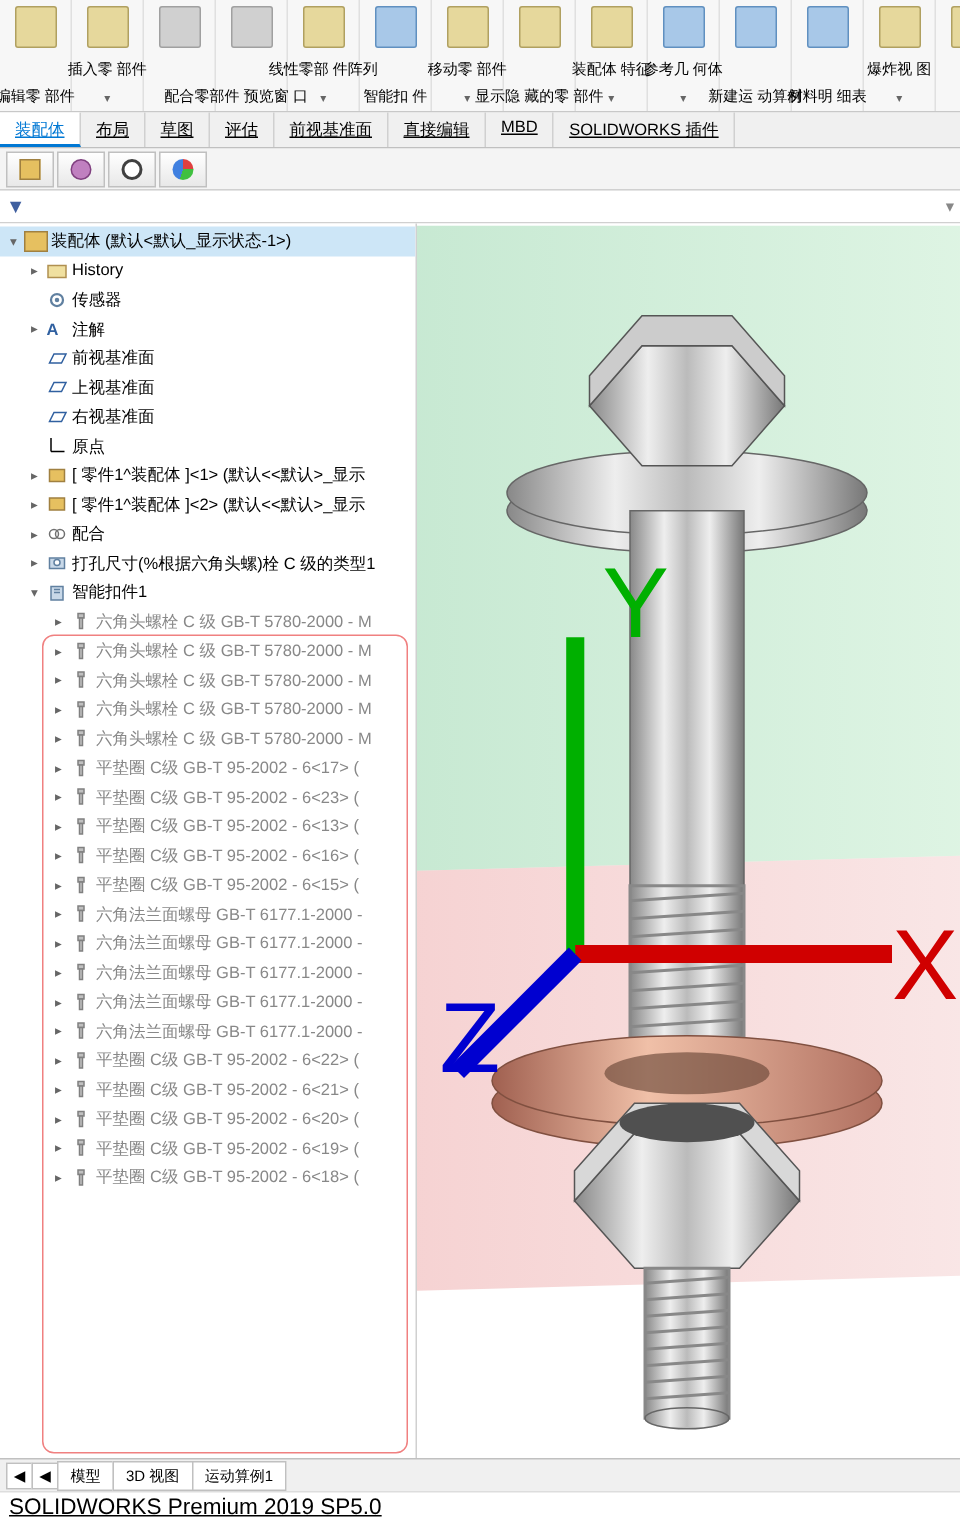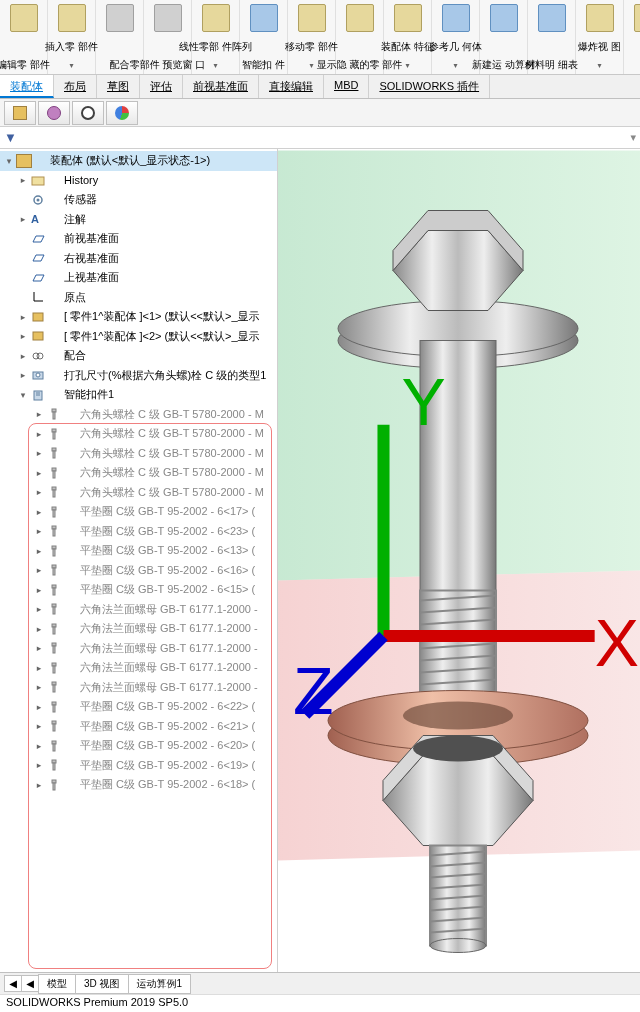--- a/index.html
+++ b/index.html
@@ -28,36 +28,36 @@
 .filter-bar { height: 22px; border-bottom: 1px solid #d0d0d0; padding: 2px 4px; display:flex; align-items:center; }
 .filter-bar .funnel { color:#4060a0; font-size:13px; }
 
 .main { display: flex; height: calc(1012px - 75px - 24px - 28px - 22px - 22px - 18px); }
 .tree-panel { width: 278px; background: #fff; overflow: hidden; border-right: 1px solid #d0d0d0; position: relative; }
 .tree { padding: 2px 0; }
 .tree-row { display: flex; align-items: center; height: 19.5px; padding-left: 4px; white-space: nowrap; overflow: hidden; }
 .tree-row.root { background: #cde6f7; }
 .tree-row .expander { width: 10px; font-size: 9px; color: #666; text-align: center; flex-shrink: 0;}
 .tree-row .icon { width: 16px; height: 14px; margin: 0 2px; flex-shrink:0; display:inline-flex; align-items:center; justify-content:center;}
-.tree-row .label { flex: 1; overflow: hidden; text-overflow: ellipsis; margin-left: 16px; }
+.tree-row .label { flex: 1; overflow: hidden; text-overflow: ellipsis; }
 .icon.assembly { background: #e6c060; border: 1px solid #a08040; }
 .icon.screw { color: #8090a0; font-size: 13px; }
 .tree-row.fastener .label { color: #888; }
 .fastener-box { position: absolute; left: 28px; top: 274px; width: 244px; height: 546px; border: 1px solid #f08080; border-radius: 8px; pointer-events: none; }
 
 .view3d { flex: 1; position: relative; background: #fff; overflow: hidden; }
 .view3d svg { width: 100%; height: 100%; }
 
 .triad { position: absolute; left: 15px; bottom: 15px; width: 60px; height: 60px; }
 
 .bottom-tabs { height: 22px; background: #f0f0f0; display: flex; align-items: center; border-top: 1px solid #c0c0c0; padding-left: 4px;}
 .bottom-tab { padding: 2px 8px; border: 1px solid #c0c0c0; background: #fff; margin-right: -1px; font-size: 10px; text-align: right;}
 .bottom-tab.scroll { width:18px; text-align:center; padding:2px 0;}
 
-.statusbar { height: 18px; background: #fff; padding: 1px 6px; font-size: 11px; border-top:1px solid #ddd;}
+.statusbar { height: 18px; background: #fff; padding: 1px 6px; font-size: 15px; border-top:1px solid #ddd;text-decoration:underline;}
 
 .tree .indent1 { padding-left: 18px; }
 .tree .indent2 { padding-left: 34px; }
 
 svg.plane-ico { width:14px; height:12px; }
 </style>
 </head>
 <body>
 
 <div class="ribbon">
@@ -217,30 +217,30 @@
             </span>
                    <span class="label">前视基准面</span>
           </div>
           <div class="tree-row indent1">
             <span class="expander"></span>
                    <span class="icon">
               <svg class="plane-ico">
                 <polygon points="2,9 10,9 13,3 5,3" fill="none" stroke="#3060a0"></polygon>
               </svg>
             </span>
+                   <span class="label">上视基准面</span>
+          </div>
+          <div class="tree-row indent1">
+            <span class="expander"></span>
+                   <span class="icon">
+              <svg class="plane-ico">
+                <polygon points="2,9 10,9 13,3 5,3" fill="none" stroke="#3060a0"></polygon>
+              </svg>
+            </span>
                    <span class="label">右视基准面</span>
-          </div>
-          <div class="tree-row indent1">
-            <span class="expander"></span>
-                   <span class="icon">
-              <svg class="plane-ico">
-                <polygon points="2,9 10,9 13,3 5,3" fill="none" stroke="#3060a0"></polygon>
-              </svg>
-            </span>
-                   <span class="label">上视基准面</span>
           </div>
           <div class="tree-row indent1">
             <span class="expander"></span>
                    <span class="icon">
               <svg class="plane-ico">
                 <line x1="3" y1="10" x2="3" y2="1" stroke="#000"></line>
                 <line x1="3" y1="10" x2="12" y2="10" stroke="#000"></line>
               </svg>
             </span>
                    <span class="label">原点</span>

